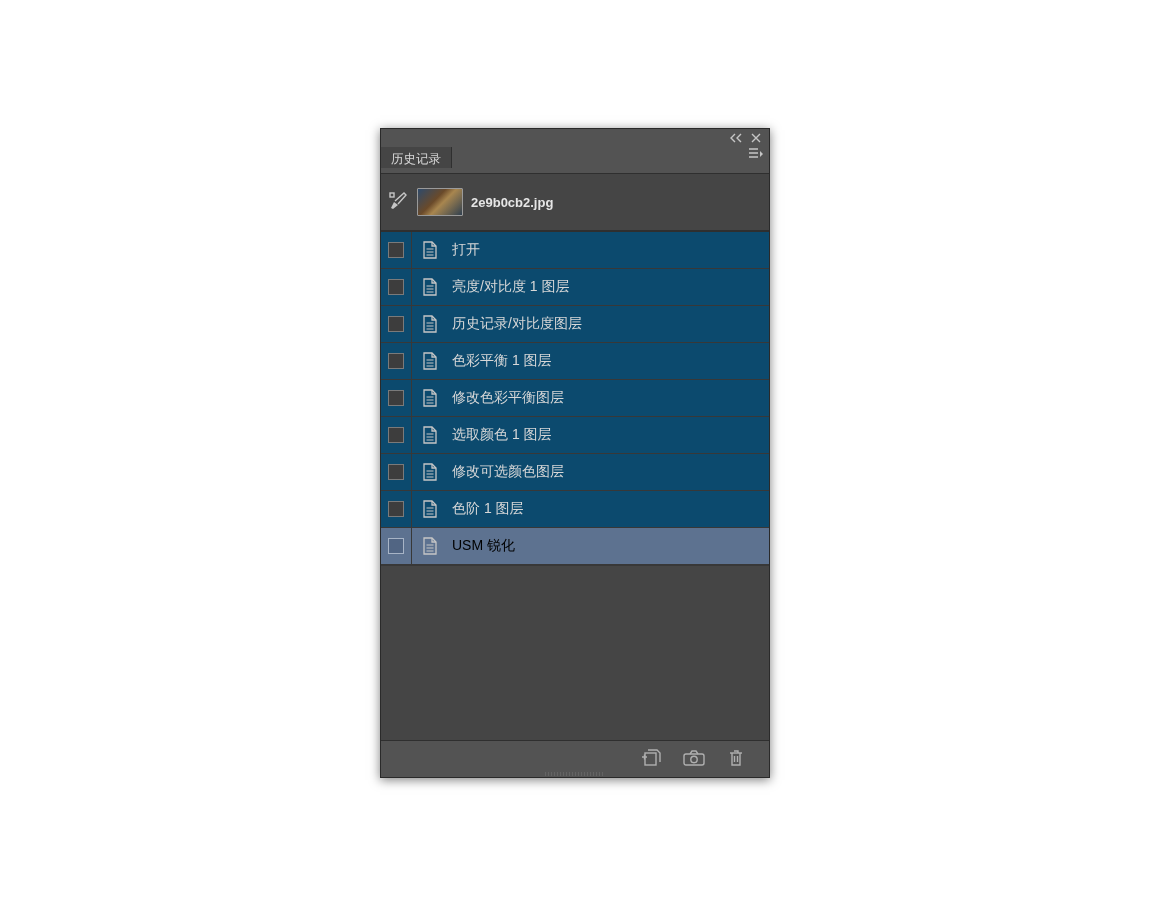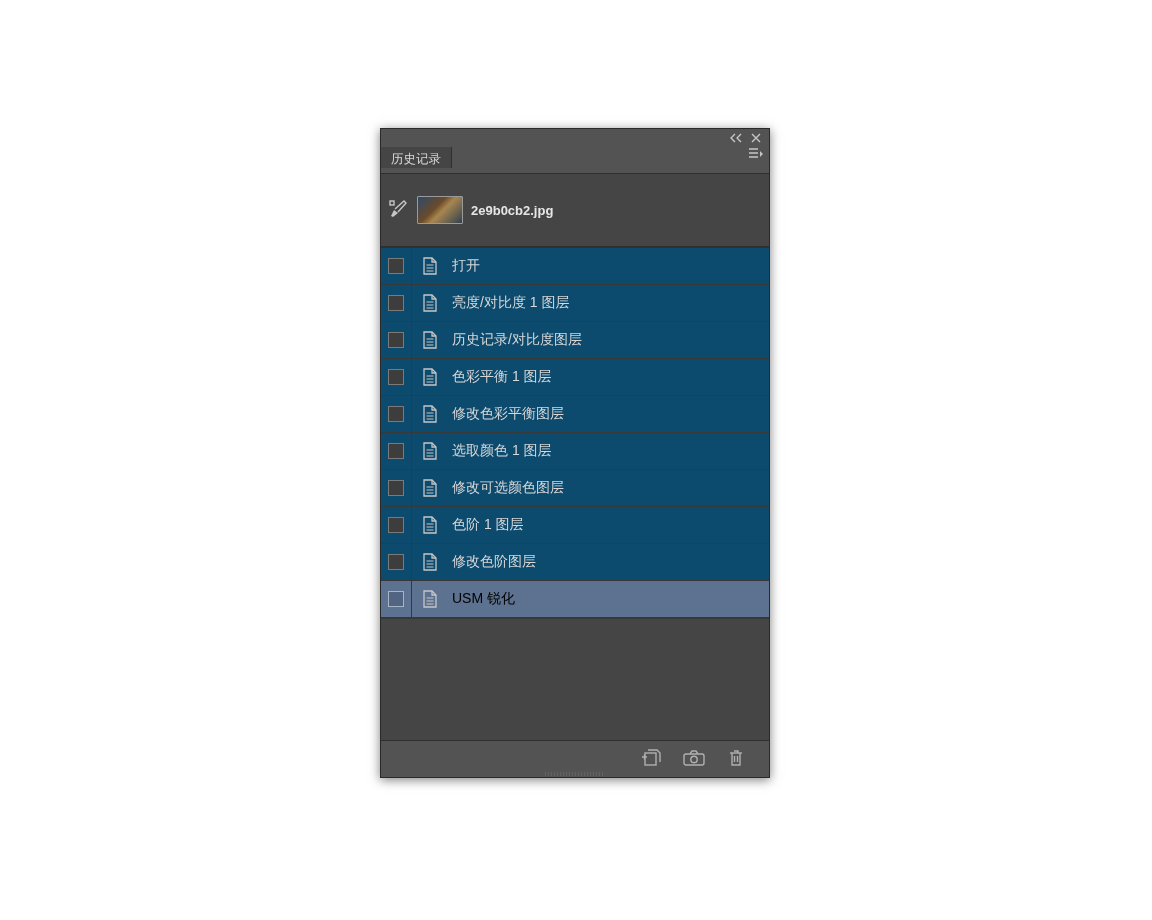--- a/index.html
+++ b/index.html
@@ -61,21 +61,21 @@
     align-items: center;
     justify-content: center;
   }
 
   
   .snapshot {
     height: 40px;
     display: flex;
     align-items: center;
     gap: 8px;
-    padding: 16px 6px;
+    padding: 8px 6px;
     border-bottom: 1px solid #2f2f2f;
     background: #454545;
   }
   .brush-slot {
     width: 22px;
     display:flex;
     justify-content:center;
   }
   .thumb {
     width: 46px;
@@ -311,33 +311,20 @@
     </div>
     <div class="hist-iconcol">
   <svg width="16" height="18" viewBox="0 0 16 18">
     <path d="M2 1 H10 L14 5 V17 H2 Z" fill="none" stroke="#c6c6c6" stroke-width="1.3"></path>
     <path d="M10 1 V5 H14" fill="none" stroke="#c6c6c6" stroke-width="1.3"></path>
     <path d="M4.5 8 H11.5 M4.5 11 H11.5 M4.5 14 H11.5" stroke="#c6c6c6" stroke-width="1.1"></path>
   </svg>
         </div>
     <div class="hist-label">色阶 1 图层</div>
   </div>
-      <div class="hist-row">
-    <div class="hist-brushcol">
-      <div class="hist-brushbox"></div>
-    </div>
-    <div class="hist-iconcol">
-  <svg width="16" height="18" viewBox="0 0 16 18">
-    <path d="M2 1 H10 L14 5 V17 H2 Z" fill="none" stroke="#c6c6c6" stroke-width="1.3"></path>
-    <path d="M10 1 V5 H14" fill="none" stroke="#c6c6c6" stroke-width="1.3"></path>
-    <path d="M4.5 8 H11.5 M4.5 11 H11.5 M4.5 14 H11.5" stroke="#c6c6c6" stroke-width="1.1"></path>
-  </svg>
-        </div>
-    <div class="hist-label">修改色阶图层</div>
-  </div>
       <div class="hist-row selected">
     <div class="hist-brushcol">
       <div class="hist-brushbox"></div>
     </div>
     <div class="hist-iconcol">
   <svg width="16" height="18" viewBox="0 0 16 18">
     <path d="M2 1 H10 L14 5 V17 H2 Z" fill="none" stroke="#c6c6c6" stroke-width="1.3"></path>
     <path d="M10 1 V5 H14" fill="none" stroke="#c6c6c6" stroke-width="1.3"></path>
     <path d="M4.5 8 H11.5 M4.5 11 H11.5 M4.5 14 H11.5" stroke="#c6c6c6" stroke-width="1.1"></path>
   </svg>

